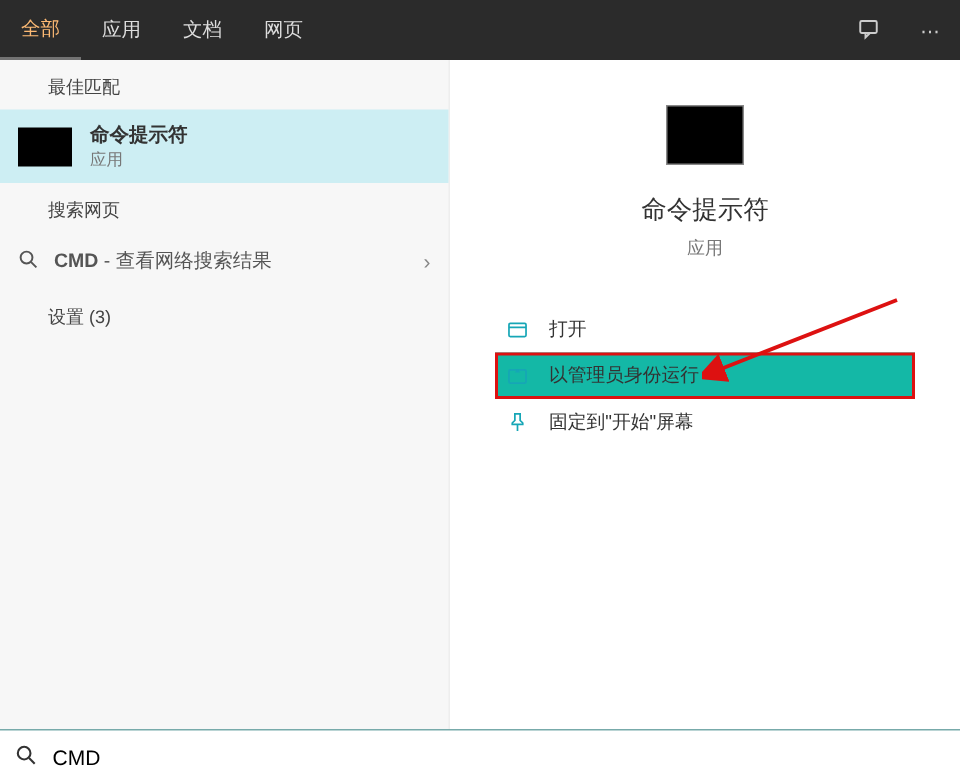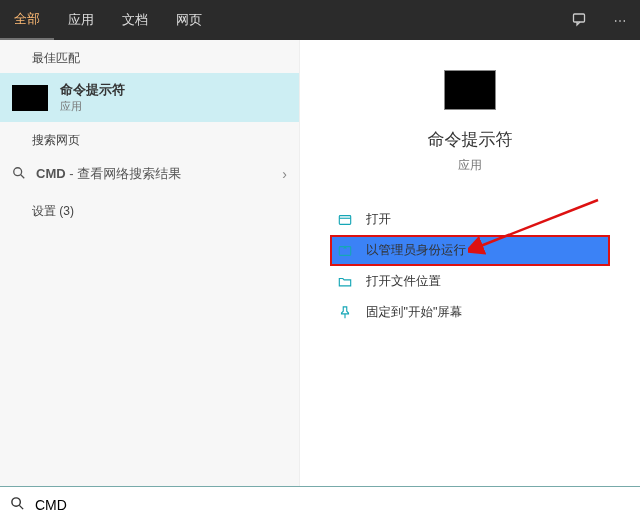--- a/index.html
+++ b/index.html
@@ -41,21 +41,21 @@
     .detail-head { text-align: center; margin-top: 10px; margin-bottom: 30px; }
     .detail-thumb { width: 52px; height: 40px; background: #000; margin: 0 auto 18px; border: 1px solid #888; }
     .detail-title { font-size: 17px; margin-bottom: 6px; }
     .detail-sub { font-size: 12px; color: #777; }
     .action-list { margin-top: 4px; }
     .action {
       display: flex; align-items: center; padding: 7px 8px;
       font-size: 12.5px; cursor: pointer;
     }
     .action .aicon { width: 18px; color: #16a6b6; margin-right: 10px; display: inline-flex; }
-    .action.highlight { border: 2px solid #d11; background: #3b82f6; padding: 5px 6px; }
+    .action.highlight { border: 2px solid #d11; background: #14b8a6; padding: 5px 6px; }
     
     .arrow { position: absolute; left: 468px; top: 195px; pointer-events: none; }
     
     .searchbar {
       position: absolute; left: 0; bottom: 0; height: 36px; width: 640px;
       border-top: 1px solid #7aa; background: #fff;
       display: flex; align-items: center; padding: 0 10px;
     }
     .searchbar input {
       border: none; outline: none; font-size: 14px; width: 100%;
@@ -128,28 +128,20 @@
             <svg width="14" height="14" viewBox="0 0 16 16" fill="none" stroke="currentColor" stroke-width="1.3">
               <rect x="1.5" y="3" width="13" height="10" rx="1"></rect>
               <path d="M8 2 10 5 H6 Z" fill="currentColor" stroke="none"></path>
             </svg>
           </span>
         <span>以管理员身份运行</span>
       </div>
       <div class="action">
         <span class="aicon">
             <svg width="14" height="14" viewBox="0 0 16 16" fill="none" stroke="currentColor" stroke-width="1.3">
-              <path d="M1.5 4h4l1.5 1.5h7.5v7h-13z"></path>
-            </svg>
-          </span>
-        <span>打开文件位置</span>
-      </div>
-      <div class="action">
-        <span class="aicon">
-            <svg width="14" height="14" viewBox="0 0 16 16" fill="none" stroke="currentColor" stroke-width="1.3">
               <path d="M6 1h4v5l2 2v1H4V8l2-2z"></path>
               <line x1="8" y1="9" x2="8" y2="14"></line>
             </svg>
           </span>
         <span>固定到"开始"屏幕</span>
       </div>
     </div>
   </div>
 </div>
 

